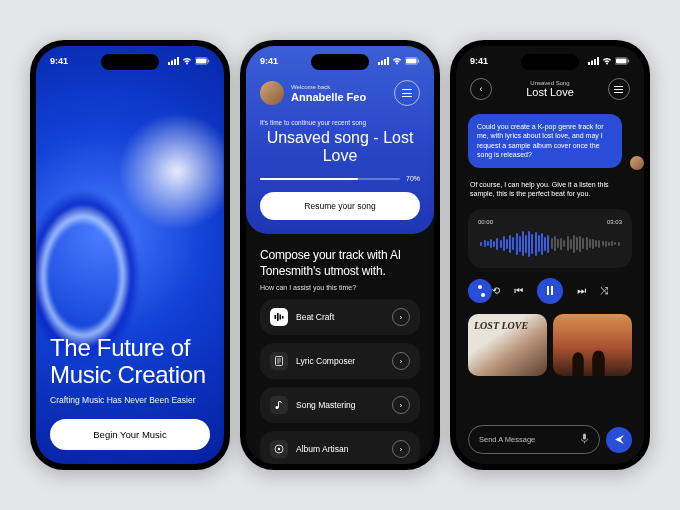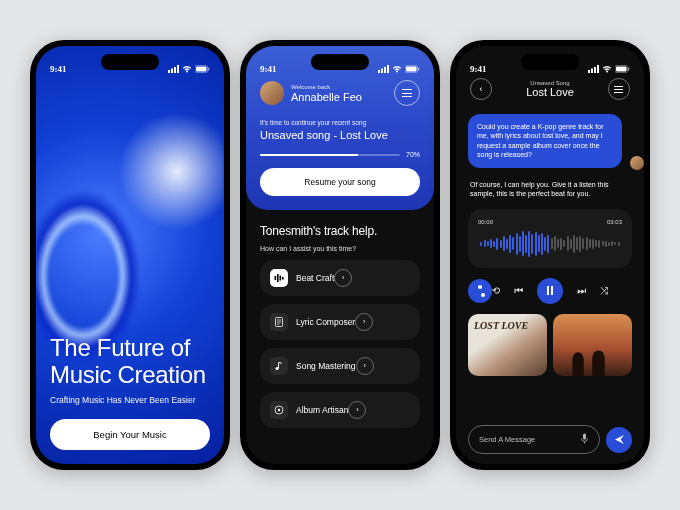--- a/index.html
+++ b/index.html
@@ -38,30 +38,29 @@
     left: 50%;
     transform: translateX(-50%);
     width: 58px;
     height: 16px;
     background: #000;
     border-radius: 10px;
     z-index: 50;
   }
   .status-bar {
     position: absolute;
-    top: 8px; left: 0; right: 0;
+    top: 0; left: 0; right: 0;
     height: 30px;
     display: flex;
     justify-content: space-between;
     align-items: center;
     padding: 0 14px;
     font-size: 9px;
     font-weight: 600;
     z-index: 40;
-    font-family: Liberation Serif, serif;
   }
   .status-icons { display:flex; gap:3px; align-items:center; }
   
   .screen1 {
     background: radial-gradient(circle at 35% 45%, #4a7cff 0%, #1241d6 40%, #0a2fb8 70%, #0620a0 100%);
   }
   .swirl {
     position:absolute; inset:0;
     background:
       radial-gradient(circle at 75% 30%, rgba(255,255,255,0.9) 0%, rgba(255,255,255,0) 18%),
@@ -83,35 +82,35 @@
   .screen2 { background: #0e0e0e; }
   .p2-hdr {
     background: linear-gradient(180deg, #3b5fd6 0%, #2a47c8 50%, #1e36b4 100%);
     padding: 34px 14px 14px 14px;
     border-radius: 0 0 22px 22px;
   }
   .welcome-row { display:flex; align-items:center; justify-content:space-between; }
   .user-block { display:flex; align-items:center; gap:7px; }
   .avatar { width:24px; height:24px; border-radius:50%; background: linear-gradient(135deg,#d4a574,#8b5a3c); }
   .welcome { font-size:6px; opacity:0.85; }
-  .username { font-size:11px; font-weight:400; margin-top:1px; }
+  .username { font-size:11px; font-weight:700; margin-top:1px; }
   .hdr-menu { width:26px; height:26px; border:1px solid rgba(255,255,255,0.6); border-radius:50%; display:flex; align-items:center; justify-content:center; }
   .burger { width:10px; height:8px; display:flex; flex-direction:column; justify-content:space-between;}
   .burger span{height:1px;background:#fff;}
   .p2-subtext { font-size:6.5px; margin-top:13px; opacity:0.9;}
-  .p2-song { font-size:11px; font-weight:400; margin-top:3px;}
+  .p2-song { font-size:16px; font-weight:400; margin-top:3px;text-align:center;}
   .p2-progress { margin-top:10px; display:flex; align-items:center; gap:6px;}
   .bar { flex:1; height:2px; background:rgba(255,255,255,0.3); border-radius:2px; position:relative;}
   .bar-fill{position:absolute; left:0; top:0; bottom:0; width:70%; background:#fff; border-radius:2px;}
   .pct { font-size:7px;}
   .resume-btn { background:#fff; color:#000; border-radius:18px; text-align:center; padding:9px 0; font-size:8.5px; font-weight:500; margin-top:10px;}
   .p2-body { padding: 14px;}
   .p2-compose { font-size:12px; font-weight:400; line-height:1.3; letter-spacing:-0.2px;}
   .p2-assist { font-size:7px; margin-top:5px; opacity:0.85;}
-  .tool { display:flex; align-items:center; justify-content:flex-start; background:#1a1a1a; border-radius:14px; padding:9px 10px; margin-top:8px;}
+  .tool { display:flex; align-items:center; justify-content:space-between; background:#1a1a1a; border-radius:14px; padding:9px 10px; margin-top:8px;}
   .tool-left{display:flex;align-items:center;gap:8px;}
   .tool-ico{width:18px;height:18px;border-radius:5px;background:#fff;display:flex;align-items:center;justify-content:center;font-size:10px;color:#000;}
   .tool-ico.dark{background:#2a2a2a;color:#fff;}
   .tool-label{font-size:8.5px;font-weight:400;}
   .tool-arr{width:18px;height:18px;border:1px solid rgba(255,255,255,0.35);border-radius:50%;display:flex;align-items:center;justify-content:center;font-size:7px;}
   
   .screen3{background:#0e0e0e; display:flex; flex-direction:column;}
   .p3-top{padding:32px 14px 8px 14px; display:flex; align-items:center; justify-content:space-between;}
   .p3-back,.p3-menu{width:22px;height:22px;border:1px solid rgba(255,255,255,0.4);border-radius:50%;display:flex;align-items:center;justify-content:center;font-size:9px;}
   .p3-titleblk{text-align:center;}
@@ -228,21 +227,22 @@
       <div class="p2-progress">
         <div class="bar">
             <div class="bar-fill"></div>
           </div>
         <div class="pct">70%</div>
       </div>
       <div class="resume-btn">Resume your song</div>
     </div>
     <div class="p2-body">
       <div class="p2-compose">
-        <div>Tonesmith's track help.</div>
+        <div>Compose your track with AI</div>
+        <div>Tonesmith's utmost with.</div>
       </div>
       <div class="p2-assist">How can I assist you this time?</div>
 
       <div class="tool">
         <div class="tool-left">
           <div class="tool-ico">
             <svg width="10" height="10" viewBox="0 0 10 10">
                 <rect x="0.5" y="3" width="1.6" height="4" fill="#000"></rect>
                 <rect x="3" y="1" width="1.6" height="8" fill="#000"></rect>
                 <rect x="5.5" y="2.5" width="1.6" height="5" fill="#000"></rect>

